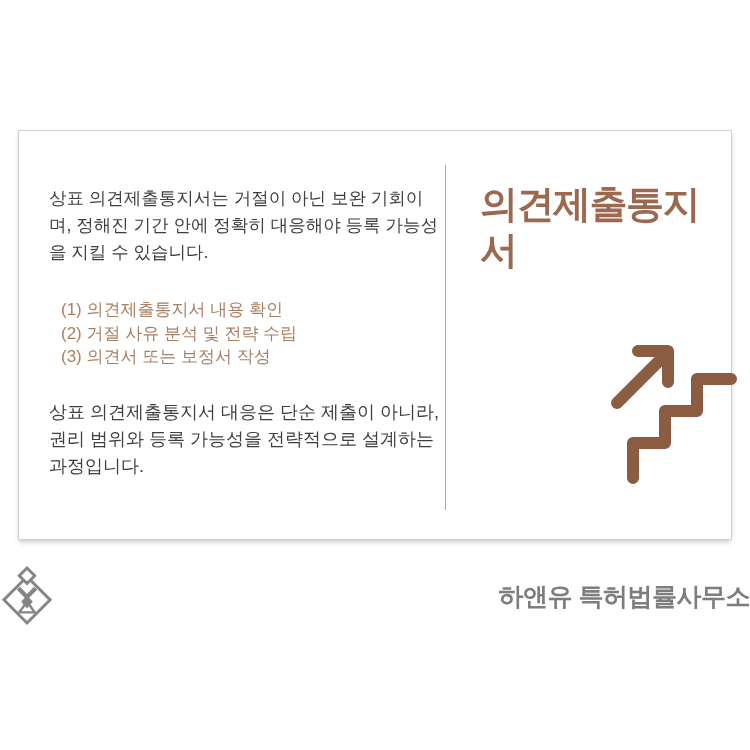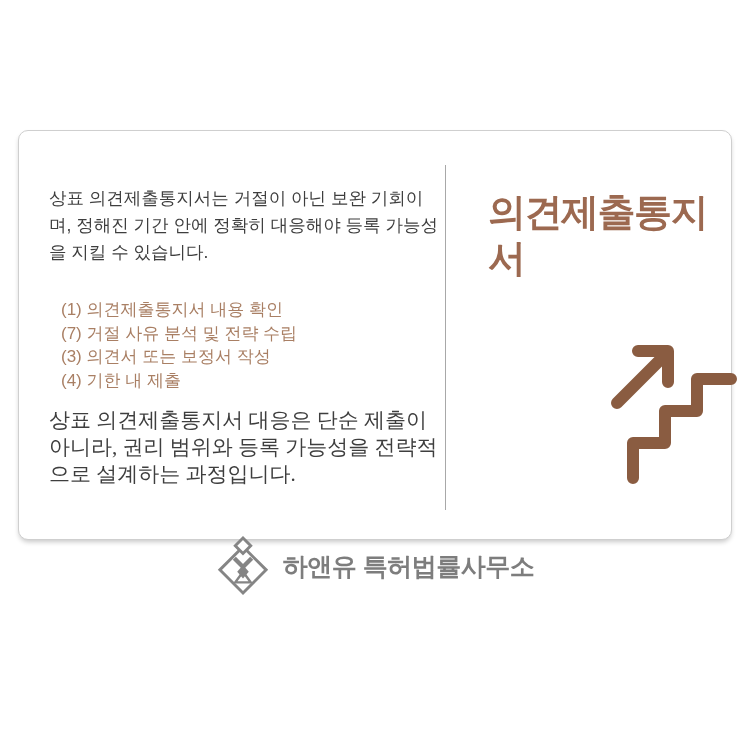--- a/index.html
+++ b/index.html
@@ -4,69 +4,67 @@
 <style>
   html,body{margin:0;padding:0;}
   body{
     width:750px;height:750px;position:relative;overflow:hidden;
     background:#ffffff;
     font-family:"Liberation Sans","DejaVu Sans",sans-serif;
   }
   .card{
     position:absolute;left:18px;top:130px;width:714px;height:410px;
     box-sizing:border-box;background:#ffffff;
-    border:1px solid #cfcfcf;border-radius:10px;
+    border:1px solid #cfcfcf;border-radius:1px;
     box-shadow:0 3px 5px -1px rgba(0,0,0,.22);
   }
   .intro{
     position:absolute;left:30px;top:54px;width:394px;margin:0;
     font-size:17.5px;line-height:27px;color:#3e3e3e;font-weight:400;
     word-break:break-all;
   }
   .steps{
     position:absolute;left:28px;top:153px;margin:14px;padding:0;list-style:none;
     font-size:17px;line-height:23.6px;color:#a97f64;font-weight:400;
   }
   .outro{
-    position:absolute;left:30px;top:276px;width:394px;margin:0;
-    font-size:21px;line-height:27px;color:#3e3e3e;font-weight:400;
+    position:absolute;left:30px;top:268px;width:394px;margin:0;
+    font-size:18px;line-height:27px;color:#3e3e3e;font-weight:400;
     word-break:break-all;
-    font-family:Liberation Serif, serif;
   }
   .divider{
     position:absolute;left:426px;top:34px;width:1px;height:345px;
     background:#a8a8a8;
   }
   .title{
-    position:absolute;left:457px;top:46px;margin:12px;
+    position:absolute;left:457px;top:46px;margin:4px;
     font-size:38px;font-weight:800;line-height:46px;letter-spacing:-1.5px;
   }
   .title-brown{display:block;color:#9c6950;}
   .title-dark{display:block;color:#1e1e1e;}
   .stairs{position:absolute;left:592px;top:213px;}
   .footer{
-    position:absolute;left:0;top:536px;width:750px;
-    display:flex;align-items:center;justify-content:center;gap:13px;
+    position:absolute;left:0;top:566px;width:750px;
+    display:flex;align-items:center;justify-content:space-between;gap:13px;
   }
   .brand{
     font-size:25px;font-weight:700;color:#7d7d7d;letter-spacing:-0.5px;
   }
 </style>
 </head>
 <body>
 
 <div class="card">
 
   <p class="intro">상표 의견제출통지서는 거절이 아닌 보완 기회이며, 정해진 기간 안에 정확히 대응해야 등록 가능성을 지킬 수 있습니다.</p>
 
   <ul class="steps">
     <li>(1) 의견제출통지서 내용 확인</li>
-    <li>(7) 거절 사유 분석 및 전략 수립</li>
+    <li>(2) 거절 사유 분석 및 전략 수립</li>
     <li>(3) 의견서 또는 보정서 작성</li>
-    <li>(4) 기한 내 제출</li>
   </ul>
 
   <p class="outro">상표 의견제출통지서 대응은 단순 제출이 아니라, 권리 범위와 등록 가능성을 전략적으로 설계하는 과정입니다.</p>
 
   <div class="divider"></div>
 
   <h1 class="title">
     <span class="title-brown">의견제출통지서</span>
   </h1>
 

